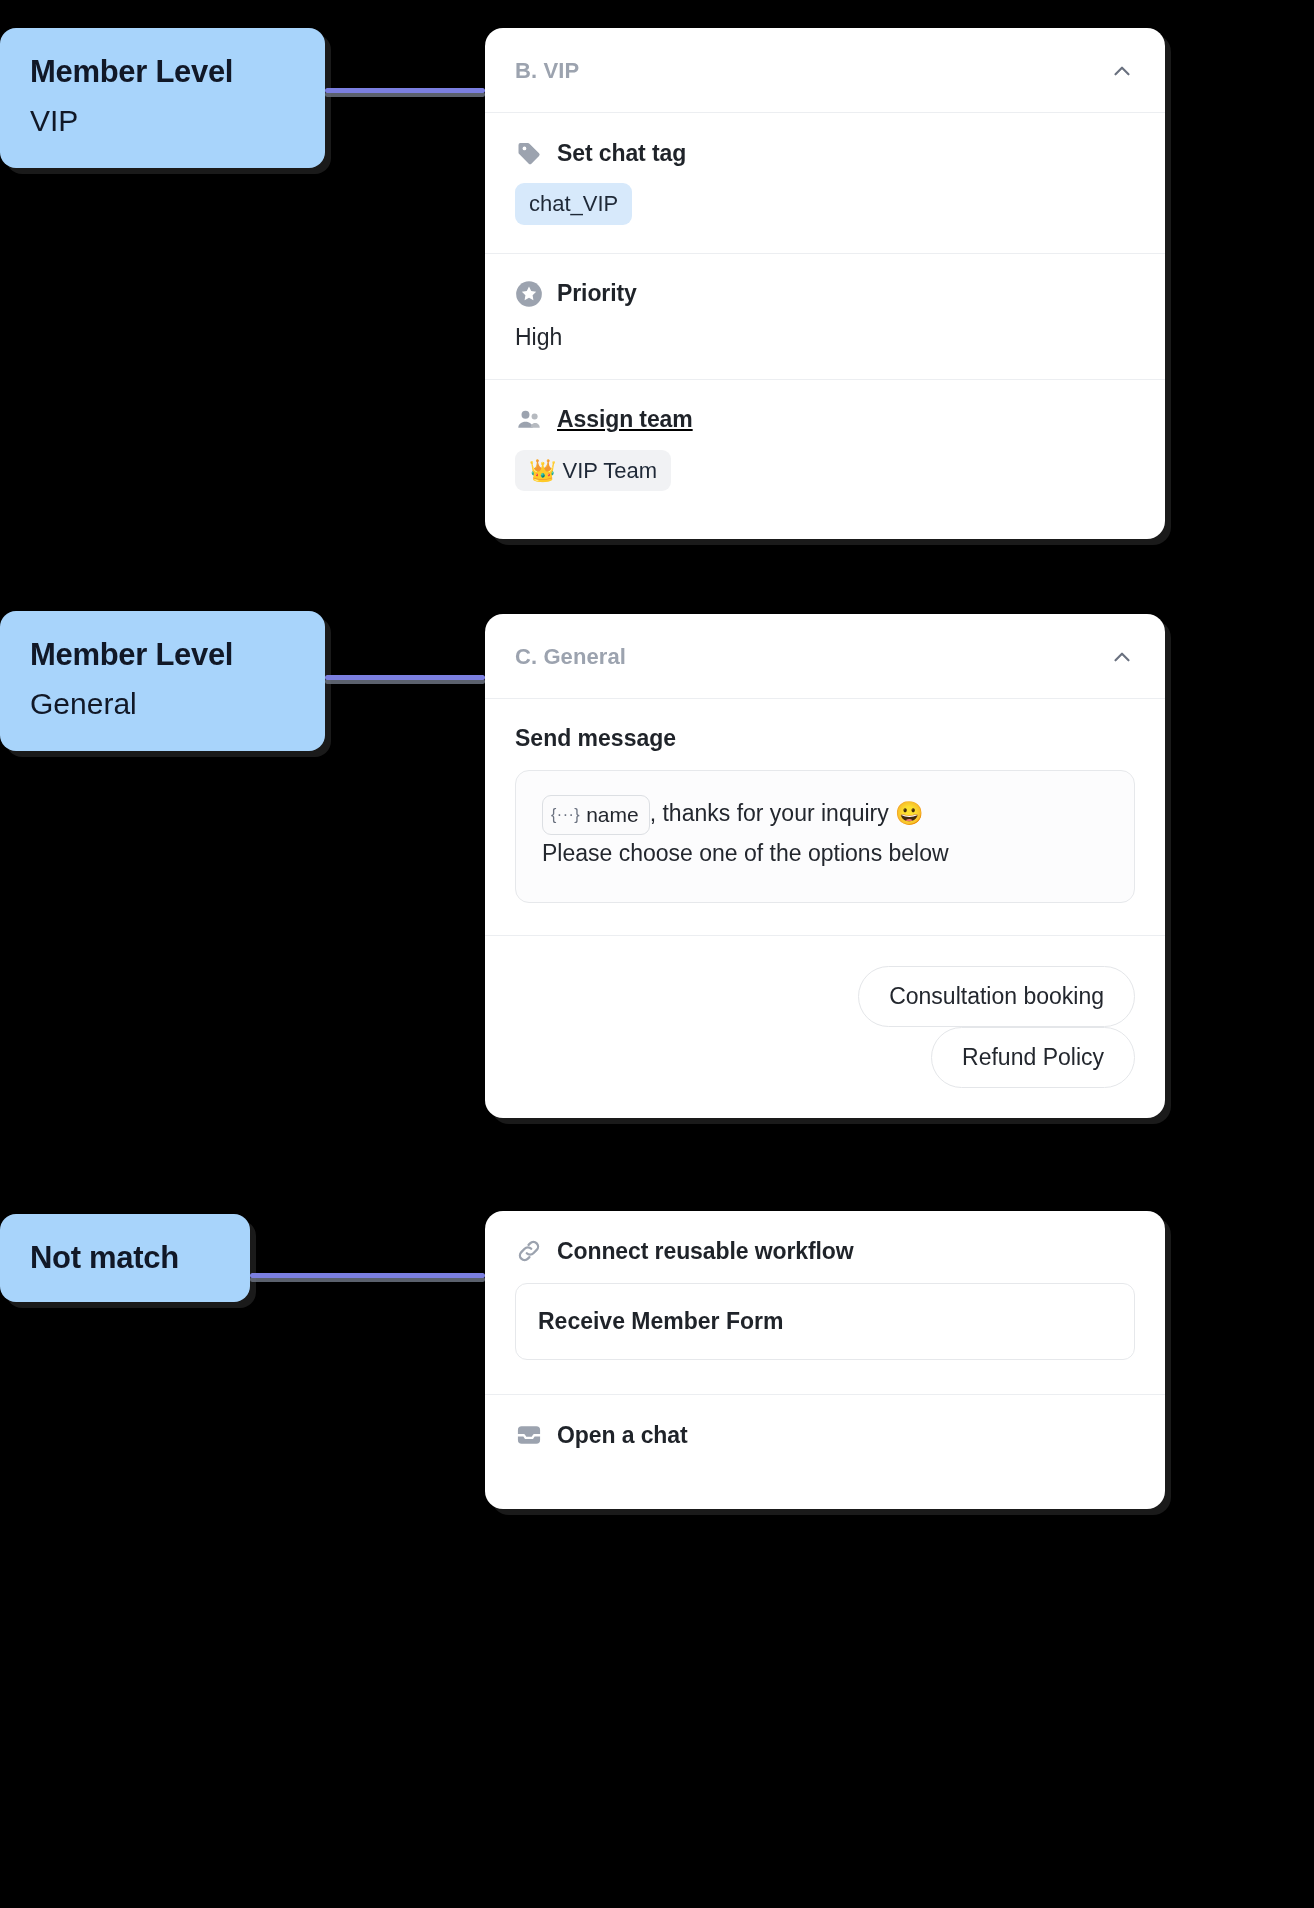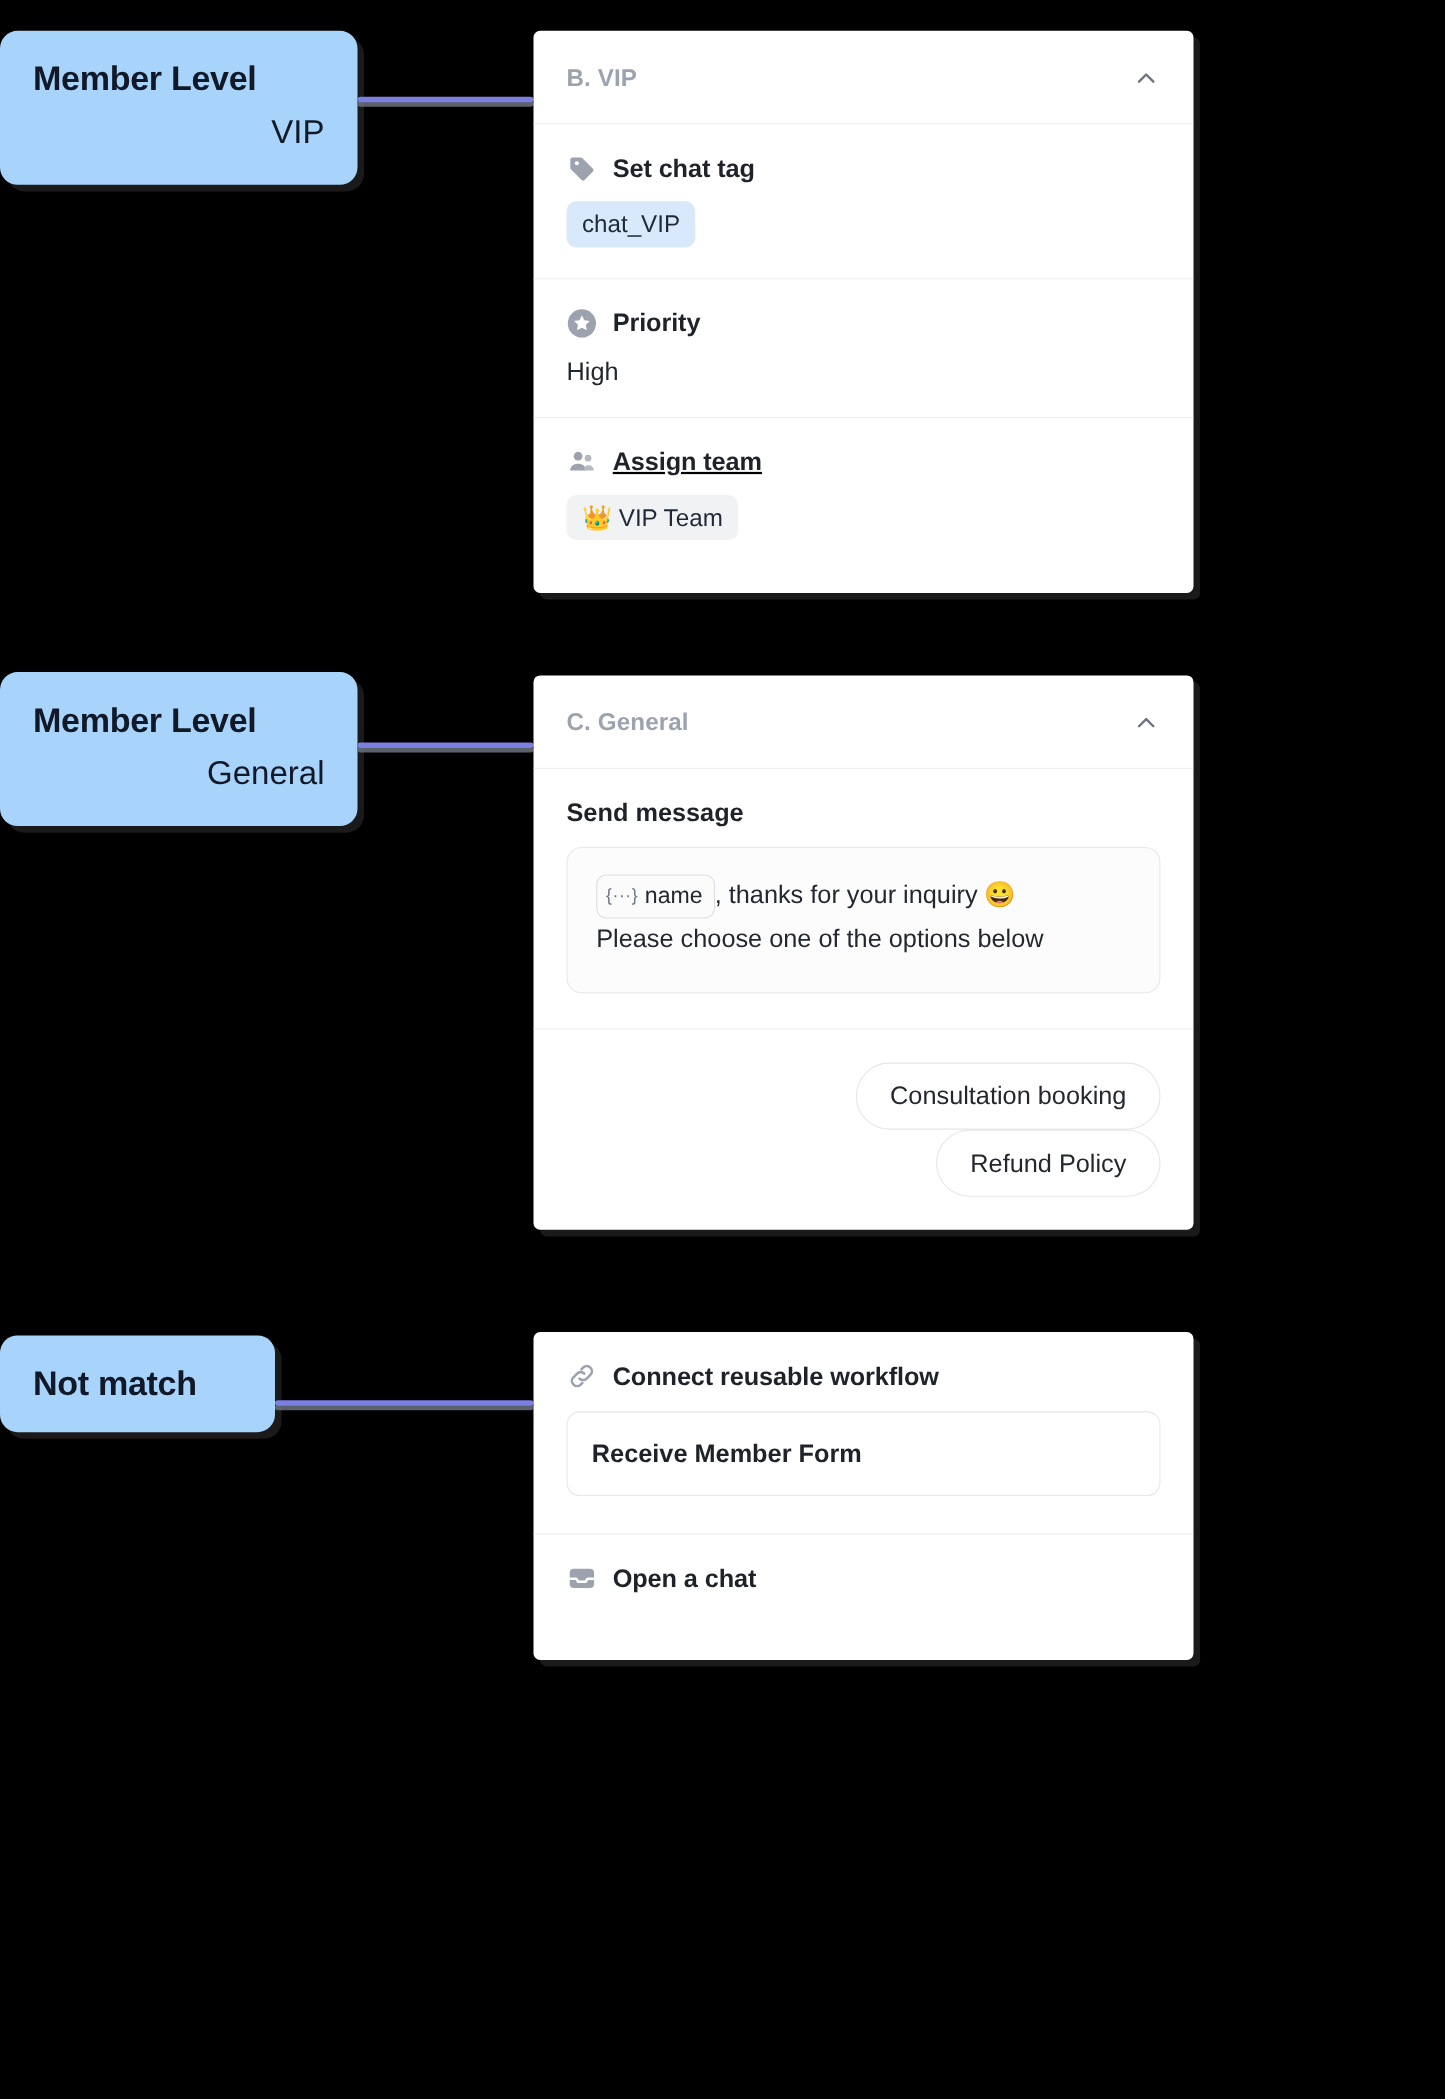--- a/index.html
+++ b/index.html
@@ -36,21 +36,20 @@
     line-height: 1.15;
     white-space: nowrap;
   }
   .cond-value {
     margin-top: 14px;
     font-size: 30px;
     font-weight: 400;
     color: #111827;
     line-height: 1.15;
     white-space: nowrap;
-    text-align: right;
   }
 
   
   .edge {
     position: absolute;
     height: 5px;
     background: #7b7fe0;
     border-radius: 3px;
   }
   .edge-shadow {
@@ -58,23 +57,23 @@
     height: 5px;
     background: #6b7280;
     border-radius: 3px;
     opacity: .85;
   }
 
   
   .card {
     position: absolute;
     left: 485px;
-    width: 600px;
+    width: 680px;
     background: #ffffff;
-    border-radius: 6px;
+    border-radius: 18px;
     box-shadow: 6px 6px 0 rgba(255,255,255,0.10);
     overflow: hidden;
   }
   .card-header {
     display: flex;
     align-items: center;
     justify-content: space-between;
     padding: 30px 30px 28px 30px;
     border-bottom: 1px solid #eceef1;
   }

